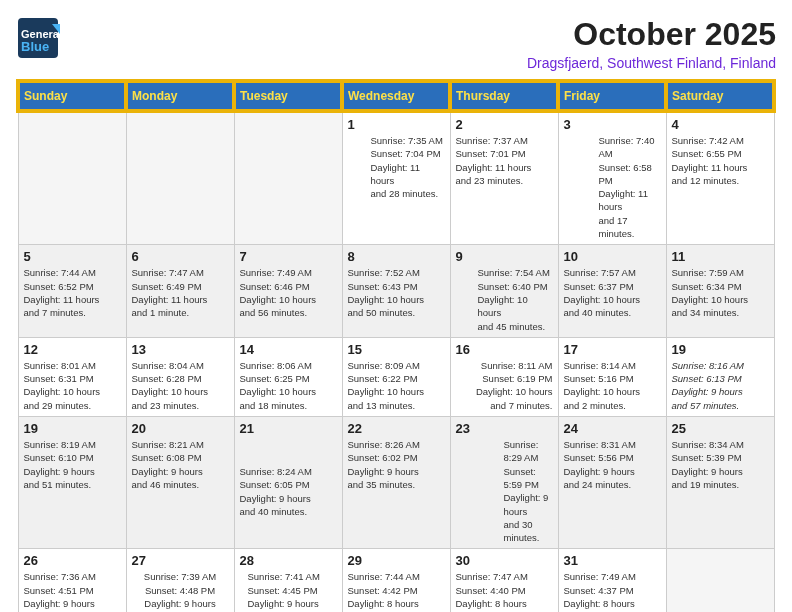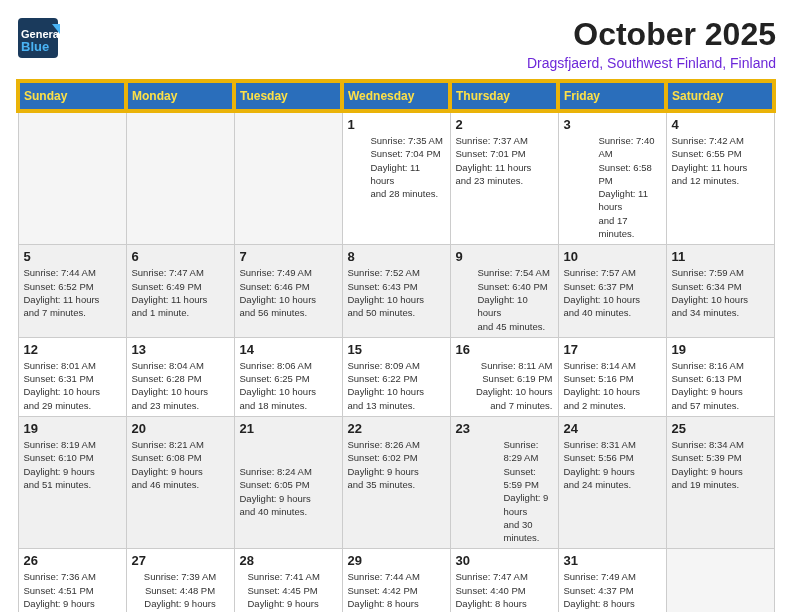--- a/index.html
+++ b/index.html
@@ -233,21 +233,21 @@
         </td>
         <td>
           <div class="day-number">17</div>
           <div class="day-info" style="white-space: pre-line;">Sunrise: 8:14 AM
 Sunset: 5:16 PM
 Daylight: 10 hours
 and 2 minutes.</div>
         </td>
         <td>
           <div class="day-number">19</div>
-          <div class="day-info" style="white-space: pre-line;">Sunrise: 8:16 AM
+          <div class="day-info" style="white-space: pre-line; font-style: italic;">Sunrise: 8:16 AM
 Sunset: 6:13 PM
 Daylight: 9 hours
 and 57 minutes.</div>
         </td>
       </tr>
       <tr class="row-shaded">
         <td>
           <div class="day-number">19</div>
           <div class="day-info" style="white-space: pre-line;">Sunrise: 8:19 AM
 Sunset: 6:10 PM

